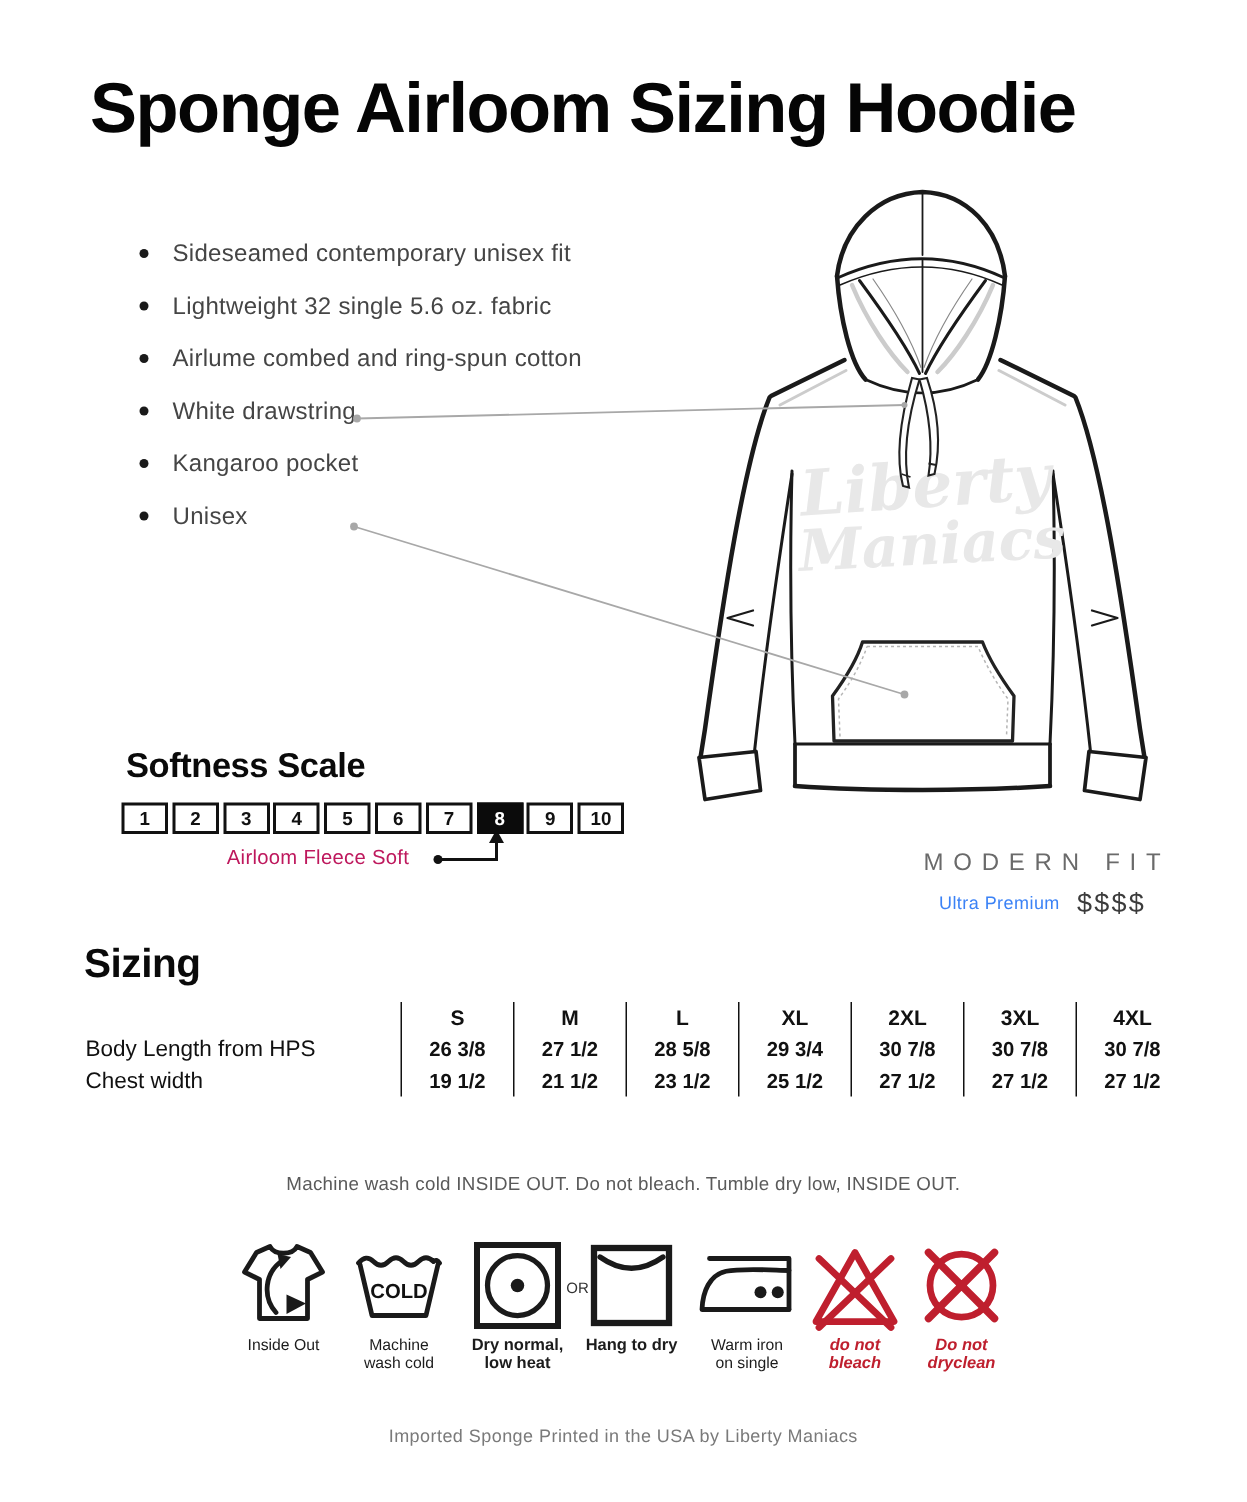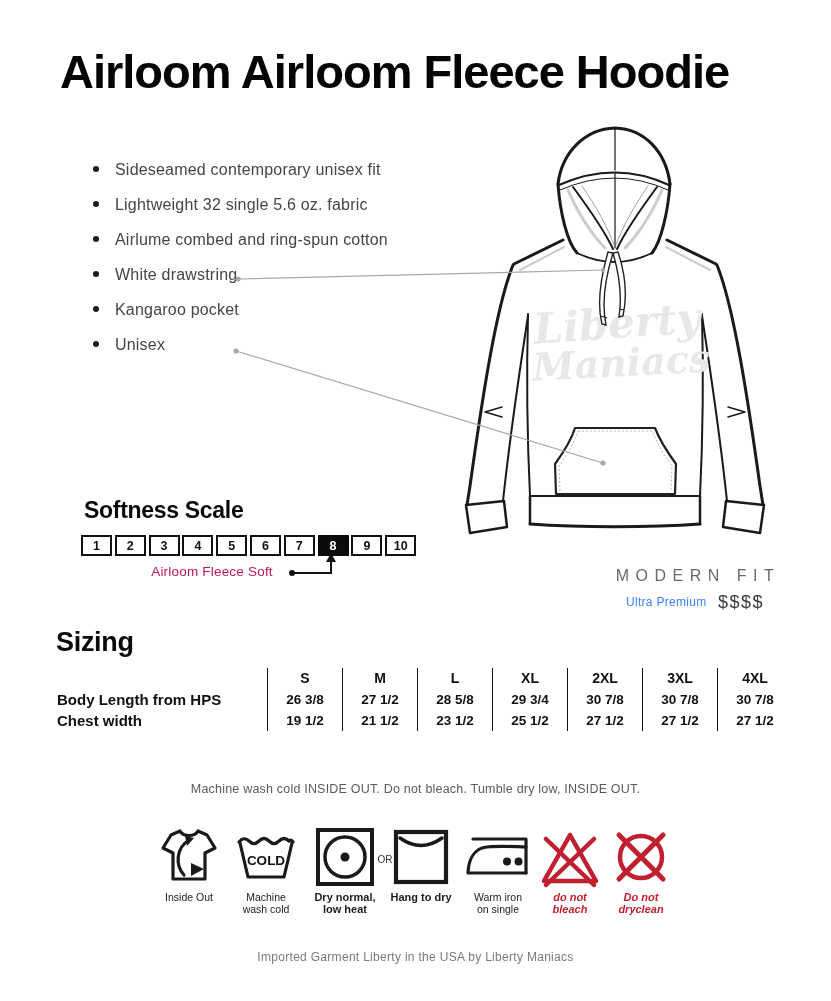--- a/index.html
+++ b/index.html
@@ -29,21 +29,21 @@
 
   .fit-block{position:absolute;left:595px;top:567px;width:200px;text-align:center;}
   .fit-title{font-size:16px;letter-spacing:6.5px;color:#6a6a6a;margin-left:6px;}
   .fit-sub{margin-top:7px;}
   .fit-premium{font-size:12px;color:#3b82f6;letter-spacing:.3px;vertical-align:2px;}
   .fit-price{font-size:18px;color:#3c3c3c;letter-spacing:1.5px;margin-left:7px;}
 
   .sizing-title{position:absolute;left:56px;top:627px;margin:0;font-size:27px;
                 font-weight:700;letter-spacing:-.3px;color:#0a0a0a;}
   .sizing-table{position:absolute;left:57px;top:668px;display:flex;}
-  .row-labels{width:210px;font-size:15px;font-weight:700;color:#111;}
+  .row-labels{width:210px;font-size:15px;font-weight:400;color:#111;}
   .row-labels div{height:21px;line-height:21px;}
   .size-col{width:74px;border-left:1.4px solid #111;text-align:center;font-weight:700;
             font-size:13.5px;color:#111;}
   .size-col div{height:21px;line-height:21px;}
   .size-col .sz{font-size:14px;}
 
   .care-text{position:absolute;left:0;top:782px;width:831px;text-align:center;
              font-size:12.5px;color:#5a5a5a;letter-spacing:.2px;}
 
   .care-row{position:absolute;left:0;top:826px;width:831px;height:120px;}
@@ -56,21 +56,21 @@
             font-size:10px;color:#333;}
 
   .footer{position:absolute;left:0;top:950px;width:831px;text-align:center;
           font-size:12px;color:#7a7a7a;letter-spacing:.3px;}
 </style>
 </head>
 <body>
 
 <div class="page">
 
-  <h1 class="title">Airloom Airloom Fleece Hoodie</h1>
+  <h1 class="title">Sponge Airloom Sizing Hoodie</h1>
 
   <ul class="features">
     <li><span class="dot"></span><span>Sideseamed contemporary unisex fit</span></li>
     <li><span class="dot"></span><span>Lightweight 32 single 5.6 oz. fabric</span></li>
     <li><span class="dot"></span><span>Airlume combed and ring-spun cotton</span></li>
     <li><span class="dot"></span><span>White drawstring</span></li>
     <li><span class="dot"></span><span>Kangaroo pocket</span></li>
     <li><span class="dot"></span><span>Unisex</span></li>
   </ul>
 
@@ -319,15 +319,15 @@
           <circle cx="30" cy="30" r="21" fill="none" stroke="#bf1f2e" stroke-width="4.5"></circle>
           <path d="M8,8 L52,52 M52,8 L8,52" fill="none" stroke="#bf1f2e" stroke-width="5" stroke-linecap="round"></path>
         </svg>
       </div>
       <div class="lbl">Do not</div>
       <div class="lbl" style="margin-top:0;">dryclean</div>
     </div>
 
   </div>
 
-  <div class="footer">Imported Garment Liberty in the USA by Liberty Maniacs</div>
+  <div class="footer">Imported Sponge Printed in the USA by Liberty Maniacs</div>
 
 </div>
 
 </body></html>

